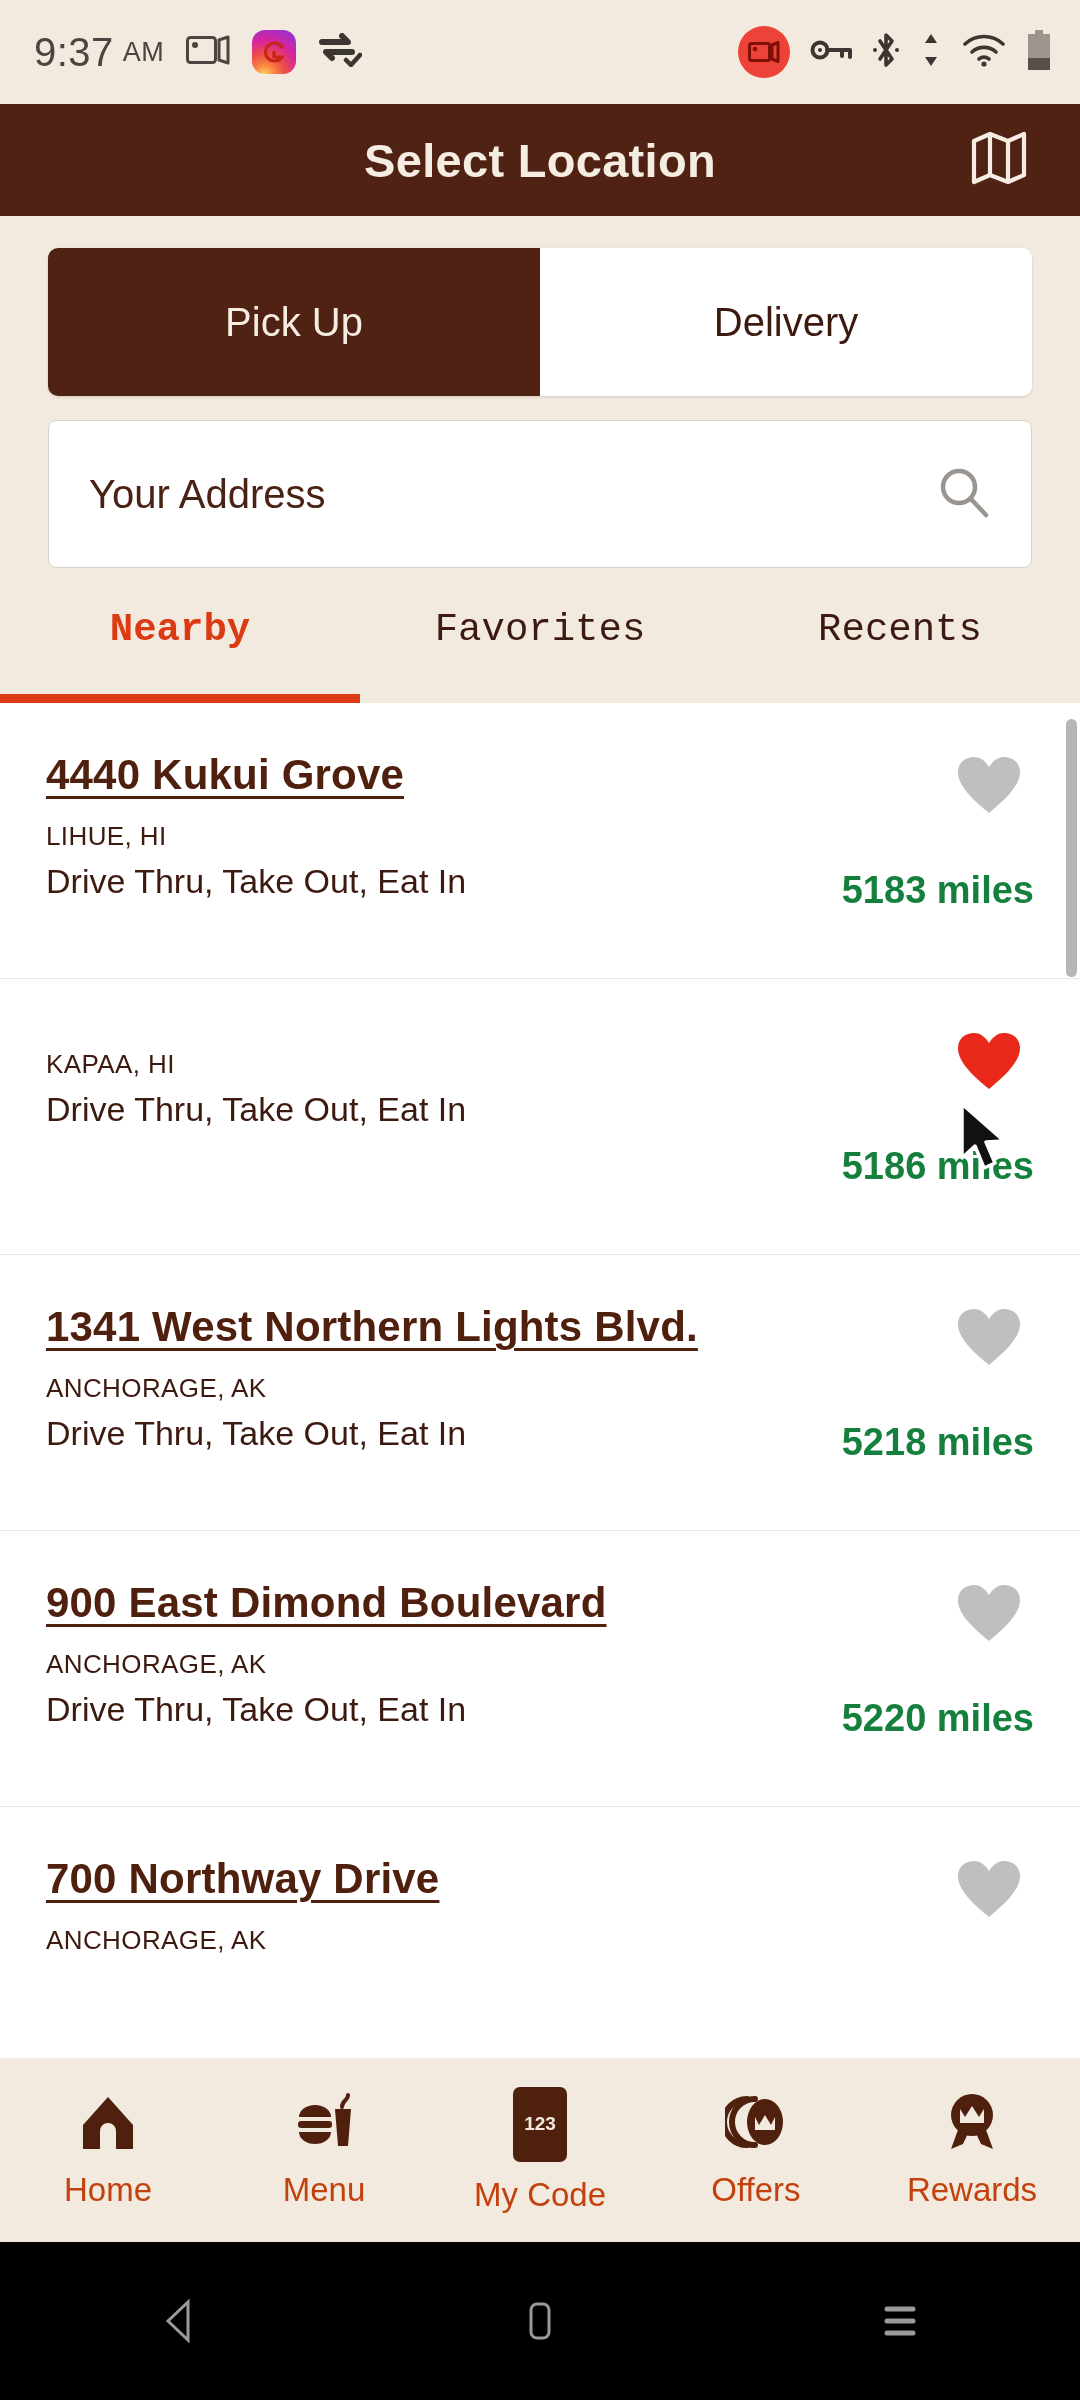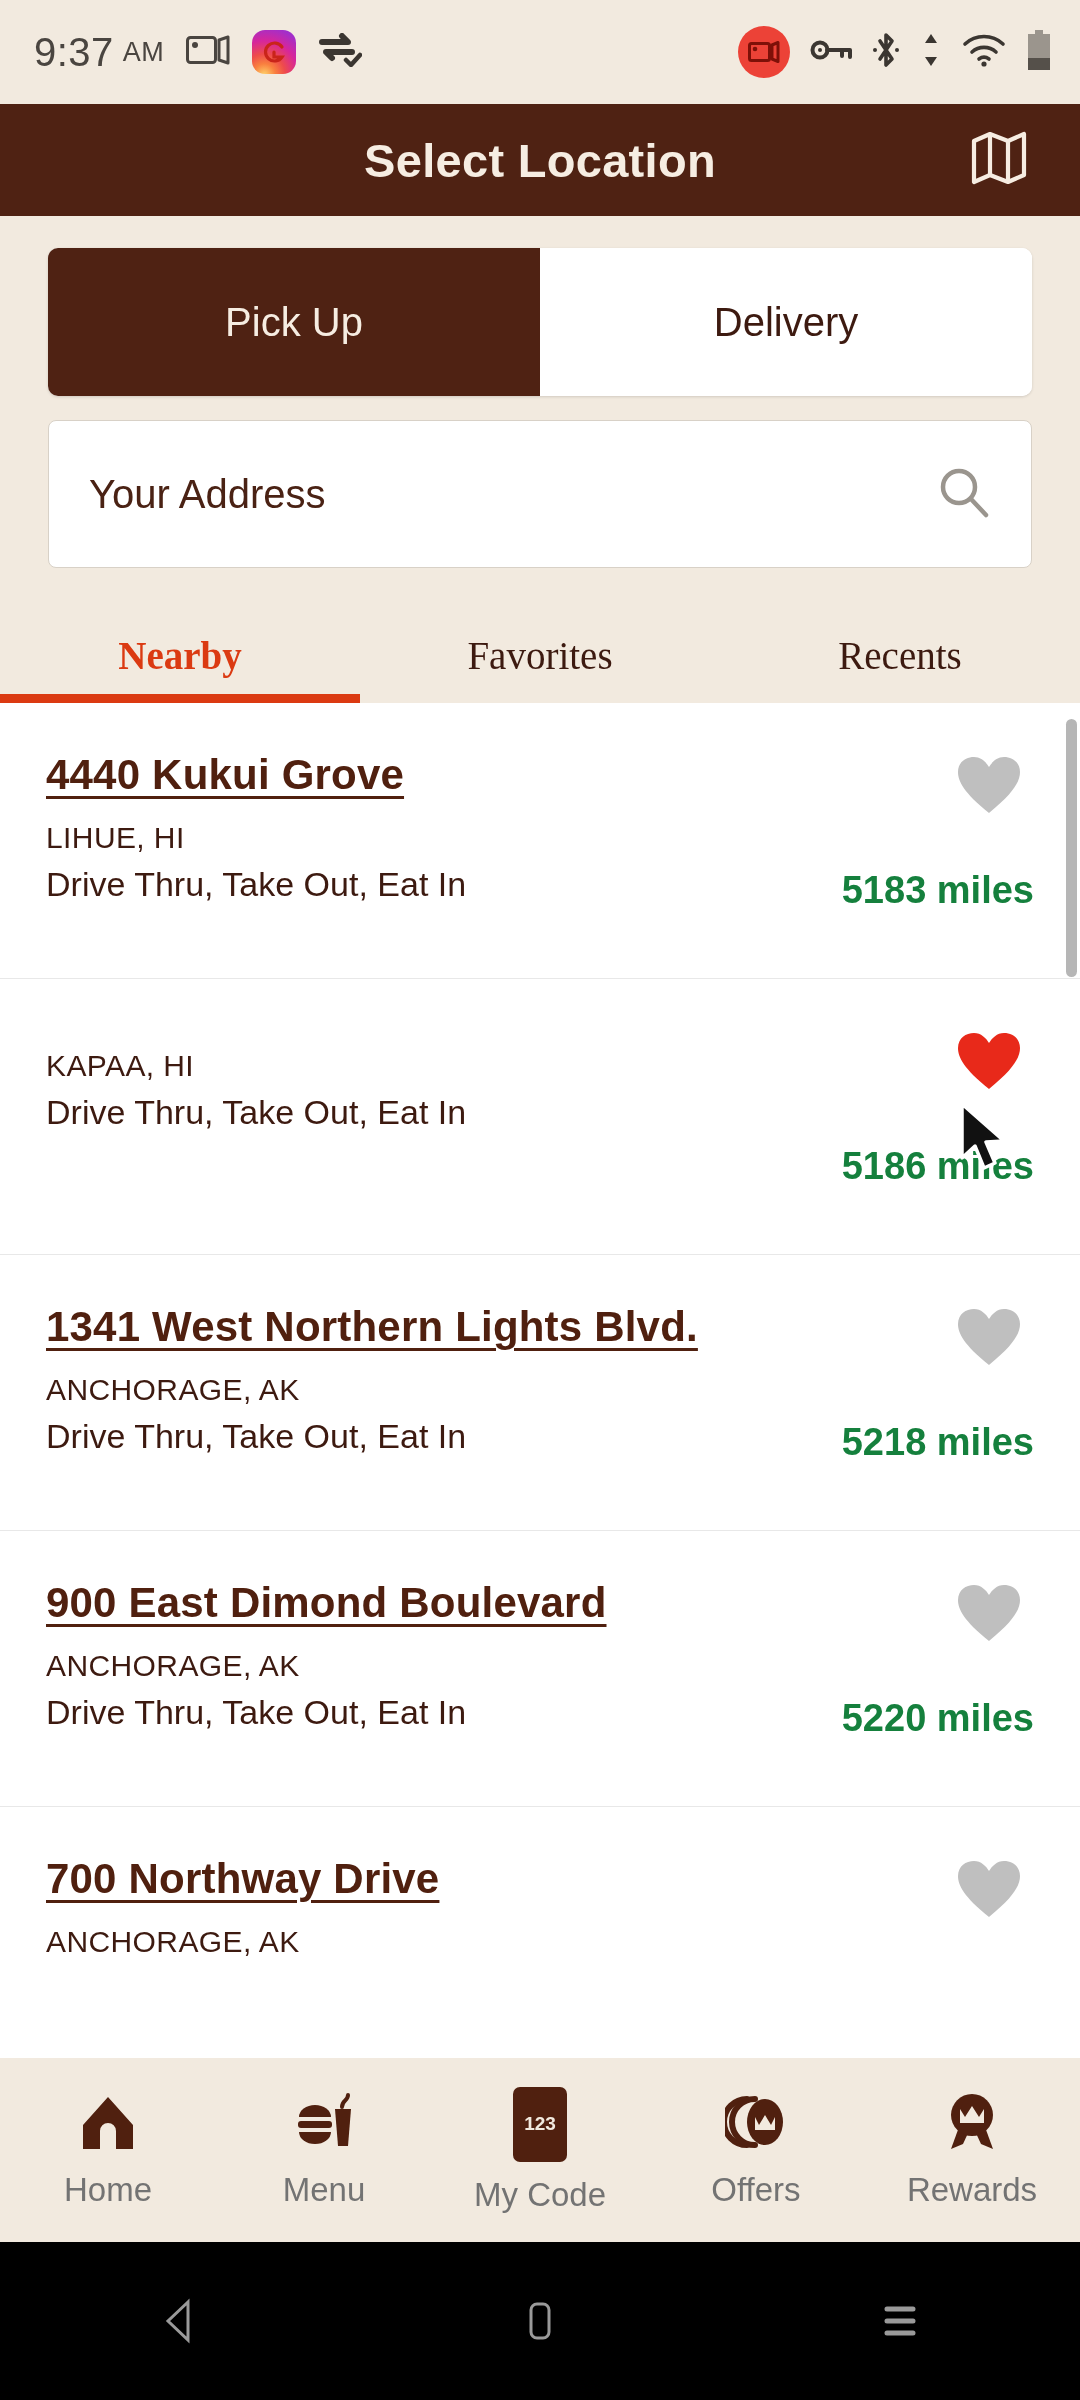--- a/index.html
+++ b/index.html
@@ -66,23 +66,23 @@
     display:flex; align-items:center; padding:4px 40px;
   }
   .search-ph { flex:1; font-size:40px; color:#4a2214;
                font-family:"Liberation Sans Narrow","Liberation Sans", sans-serif; }
 
   
   .tabs {
     position:absolute; top:590px; left:0; width:1080px; height:113px;
     display:flex; background:#F2EADF;
   }
-  .tab { flex:1; display:flex; align-items:center; justify-content:center;
+  .tab { flex:1; display:flex; align-items:flex-start; justify-content:center;
          padding-top:18px; position:relative;
-         font-size:39px; font-family:Liberation Serif, serif; }
+         font-size:39px; font-family:Liberation Mono, monospace; }
   .tab.active { color:#DB3A12; font-weight:700; }
   .tab.idle   { color:#3D1A10; font-weight:400; }
   .tab-underline {
     position:absolute; bottom:0; left:0; width:100%; height:9px; background:#DB3A12;
   }
 
   
   .list {
     position:absolute; top:703px; left:0; width:1080px; height:1355px;
     background:#fff; overflow:hidden;
@@ -90,21 +90,21 @@
   .loc-row { position:relative; height:276px; border-bottom:1px solid #E8E8E8;padding-left:20px; }
   .loc-row:last-child { border-bottom:none; }
   .loc-left { position:absolute; left:46px; top:48px; }
   .loc-title {
     font-size:42px; font-weight:700; color:#50200F;
     font-family:"Liberation Sans Narrow","Liberation Sans", sans-serif;
     text-decoration:underline; text-decoration-thickness:3px;
     text-underline-offset:7px; letter-spacing:.2px;
   }
   .loc-city {
-    font-size:30px; color:#3D1A10; margin-top:22px; letter-spacing:.4px;
+    font-size:26px; color:#3D1A10; margin-top:22px; letter-spacing:.4px;
     font-family:"Liberation Sans Narrow","Liberation Sans", sans-serif;
   }
   .loc-svc {
     font-size:34px; color:#3D1A10; margin-top:10px;
     font-family:"Liberation Sans Narrow","Liberation Sans", sans-serif;
   }
   .loc-heart { position:absolute; right:58px; top:52px; }
   .loc-dist {
     position:absolute; right:46px; top:166px;
     font-size:38px; font-weight:700; color:#15803d;
@@ -115,21 +115,21 @@
     background:#B6B6B6; border-radius:6px;
   }
   .cursor { position:absolute; left:958px; top:1102px; z-index:40; pointer-events:none; }
 
   
   .bottomnav {
     position:absolute; top:2058px; left:0; width:1080px; height:184px;
     background:#F2EADF; display:flex; align-items:center;
   }
   .nav-item { flex:1; display:flex; flex-direction:column; align-items:center; gap:14px; }
-  .nav-label { font-size:33px; color:#737373;
+  .nav-label { font-size:33px; color:#c2410c;
                font-family:"Liberation Sans Narrow","Liberation Sans", sans-serif; }
   .code-chip {
     width:54px; height:75px; background:#50200F; border-radius:7px;
     display:flex; align-items:center; justify-content:center;
     color:#F2EADF; font-size:19px; font-weight:700;
     font-family:"Liberation Sans Narrow","Liberation Sans", sans-serif;
   }
 
   
   .androidnav {

